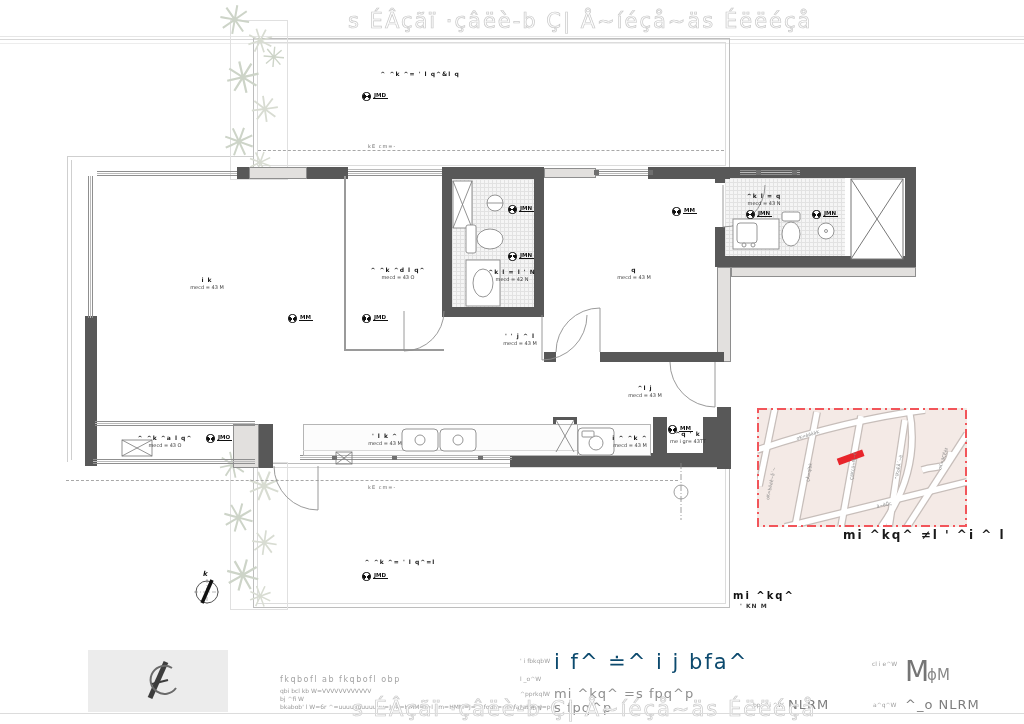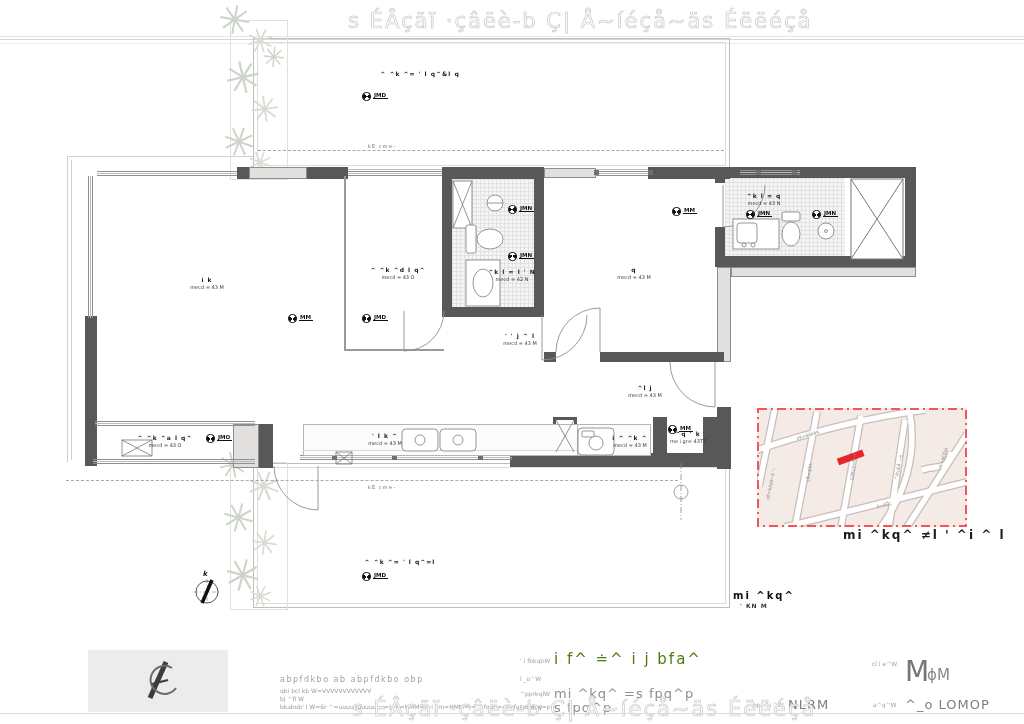--- a/index.html
+++ b/index.html
@@ -34,21 +34,21 @@
       -webkit-text-stroke:0.7px #c9c9c9;white-space:nowrap;}
   .tree{position:absolute;color:#cdd4c8;line-height:1;user-select:none;}
   .counter{position:absolute;border:1px solid #b5b5b5;background:#fcfcfc;box-sizing:border-box;}
   .planter{position:absolute;border:1px solid #e0e0e0;}
   
   .tb-logo{position:absolute;left:88px;top:650px;width:140px;height:62px;background:#ececec;}
   .tb-firm{position:absolute;left:278px;top:650px;font-size:23px;letter-spacing:3px;color:#8f8f8f;white-space:nowrap;}
   .tb-sub{position:absolute;left:280px;top:675px;font-size:8px;letter-spacing:1.5px;color:#a3a3a3;white-space:nowrap;}
   .tb-tiny{position:absolute;font-size:6px;color:#9a9a9a;white-space:nowrap;}
   .tb-lab{position:absolute;font-size:6px;color:#a0a0a0;white-space:nowrap;}
-  .tb-val-lg{position:absolute;font-size:15px;letter-spacing:2px;color:#4d7c0f;white-space:nowrap;}
+  .tb-val-lg{position:absolute;font-size:21px;letter-spacing:2px;color:#0c4a6e;white-space:nowrap;}
   .tb-val-md{position:absolute;font-size:11px;letter-spacing:1px;color:#8f8f8f;white-space:nowrap;}
   .tb-val-sm{position:absolute;font-size:13px;letter-spacing:1px;color:#7d7d7d;white-space:nowrap;}
   .map-cap{position:absolute;left:843px;top:528px;font-size:12px;font-weight:bold;letter-spacing:2px;color:#1a1a1a;white-space:nowrap;}
   .ptag{position:absolute;left:733px;top:590px;font-size:10px;font-weight:bold;letter-spacing:2px;color:#111;white-space:nowrap;}
   .ptag2{position:absolute;left:740px;top:602px;font-size:6px;font-weight:bold;color:#333;letter-spacing:1px;white-space:nowrap;}
   svg{display:block;}
 </style>
 </head>
 <body>
 
@@ -353,37 +353,37 @@
   </div>
   <div class="map-cap">mi ^kq^ ≠l ' ^i  ^     l</div>
 
   <div class="tb-logo">
     <svg width="140" height="62" viewBox="0 0 140 62">
       <line x1="62" y1="48" x2="78" y2="12" stroke="#3d3d3d" stroke-width="5"></line>
       <path d="M84,18 A14,14 0 1 0 88,38" stroke="#6a6a6a" stroke-width="2" fill="none"></path>
       <line x1="64" y1="34" x2="80" y2="30" stroke="#3d3d3d" stroke-width="2"></line>
     </svg>
   </div>
-  <div class="tb-sub">abpfdkbo ab abpfdkbo obp</div>
+  <div class="tb-sub">fkqbofl ab fkqbofl obp</div>
   <div class="tb-tiny" style="left:280px;top:687px;">qbi bcl kb W=VVVVVVVVVVVV</div>
   <div class="tb-tiny" style="left:280px;top:695px;">bj ^fi W</div>
   <div class="tb-tiny" style="left:280px;top:703px;">bkabob' l W=6r ^=uuuuuuuuuuuu=J=k=HMM=J=l j m=HMM=J=_^fool ==J=fa*ab==J=pm</div>
 
   <div class="tb-lab" style="left:520px;top:657px;">' i fbkqbW</div>
   <div class="tb-val-lg" style="left:554px;top:650px;">i f^ ≐^ i j  bfa^</div>
   <div class="tb-lab" style="left:520px;top:675px;">l _o^W</div>
   <div class="tb-lab" style="left:520px;top:690px;">^pprkqlW</div>
   <div class="tb-val-sm" style="left:554px;top:686px;color:#8f8f8f;">mi ^kq^ =s fpq^p</div>
   <div class="tb-lab" style="left:520px;top:704px;">c^pbW</div>
   <div class="tb-val-sm" style="left:554px;top:700px;color:#8f8f8f;">s fpq^p</div>
 
   <div class="tb-lab" style="left:872px;top:660px;">cl i e^W</div>
   <div class="abs" style="left:905px;top:655px;font-size:28px;color:#757575;">M</div>
   <div class="abs" style="left:927px;top:666px;font-size:15px;color:#8a8a8a;">ϕM</div>
   <div class="tb-lab" style="left:753px;top:701px;">bp' ^i ^W</div>
   <div class="tb-val-sm" style="left:788px;top:697px;">NLRM</div>
   <div class="tb-lab" style="left:873px;top:701px;">a^q^W</div>
-  <div class="tb-val-sm" style="left:905px;top:697px;">^_o LOMOP</div>
+  <div class="tb-val-sm" style="left:905px;top:697px;">^_o NLRM</div>
 
   <div class="wm" style="left:352px;top:697px;">s ÉÂçãï  ·çâëè-b Ç| Å~íéçå~äs Éëëéçå</div>
   <div class="thin" style="left:0;top:713px;width:1024px;height:1px;background:#dcdcdc;"></div>
 
 </div>
 
 </body></html>

